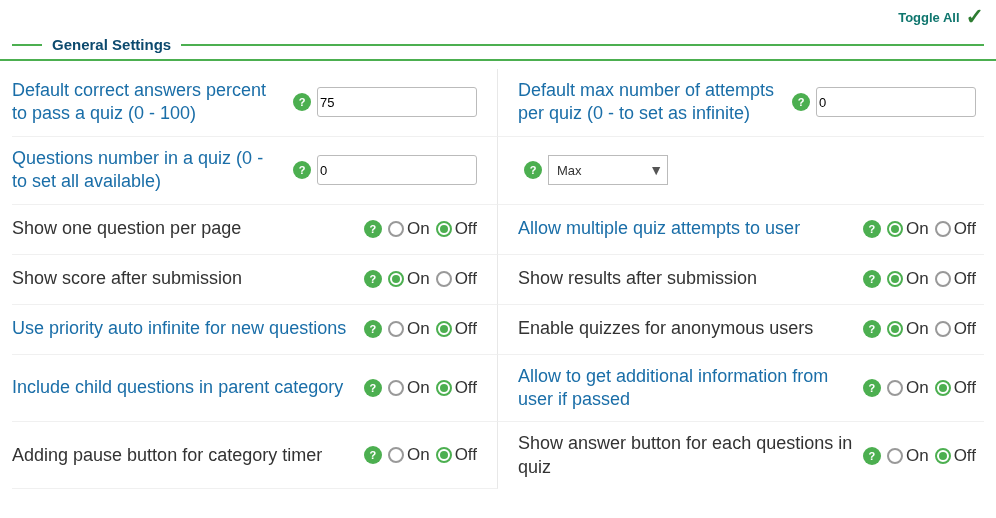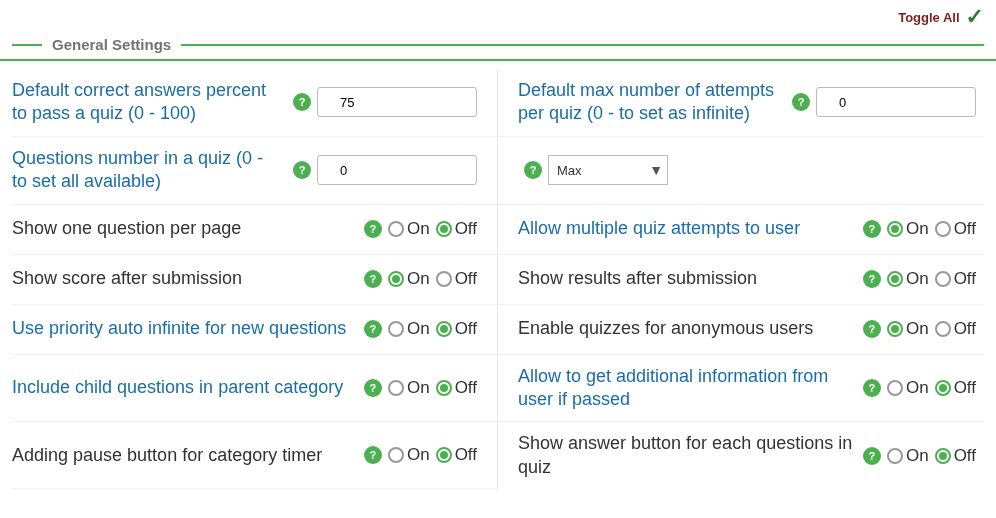--- a/index.html
+++ b/index.html
@@ -13,21 +13,21 @@
     }
 
     .toggle-all-bar {
       display: flex;
       justify-content: flex-end;
       align-items: center;
       padding: 6px 12px 2px 12px;
     }
 
     .toggle-all-label {
-      color: #7f1d1d;
+      color: #0f766e;
       font-weight: bold;
       font-size: 13px;
       margin-right: 6px;
       cursor: pointer;
     }
 
     .toggle-all-check {
       color: #2e7d32;
       font-size: 22px;
       font-weight: bold;
@@ -45,21 +45,21 @@
     .section-line-left {
       flex: 0 0 30px;
       height: 2px;
       background: #4caf50;
       margin-right: 10px;
     }
 
     .section-title {
       font-weight: bold;
       font-size: 15px;
-      color: #737373;
+      color: #0c4a6e;
       white-space: nowrap;
     }
 
     .section-line-right {
       flex: 1;
       height: 2px;
       background: #4caf50;
       margin-left: 10px;
     }
 
@@ -113,21 +113,21 @@
     .setting-control {
       display: flex;
       align-items: center;
       gap: 4px;
       flex-shrink: 0;
     }
 
     .text-input {
       border: 1px solid #bbb;
       border-radius: 3px;
-      padding: 4px 22px;
+      padding: 4px 2px;
       font-size: 13px;
       width: 160px;
       height: 30px;
       outline: none;
     }
 
     .radio-group {
       display: flex;
       align-items: center;
       gap: 6px;

